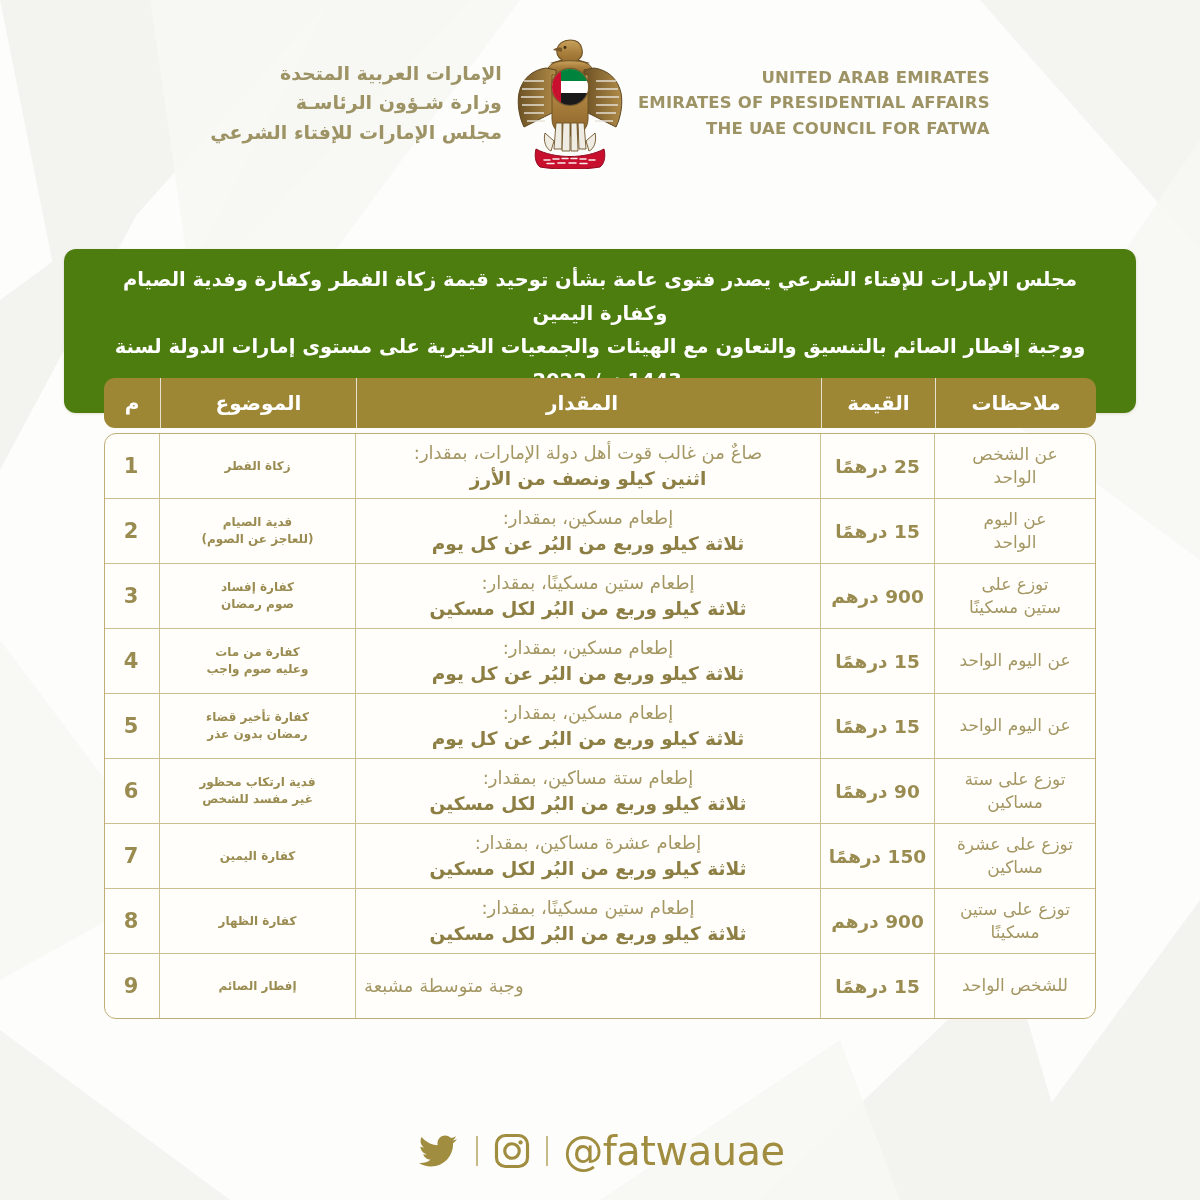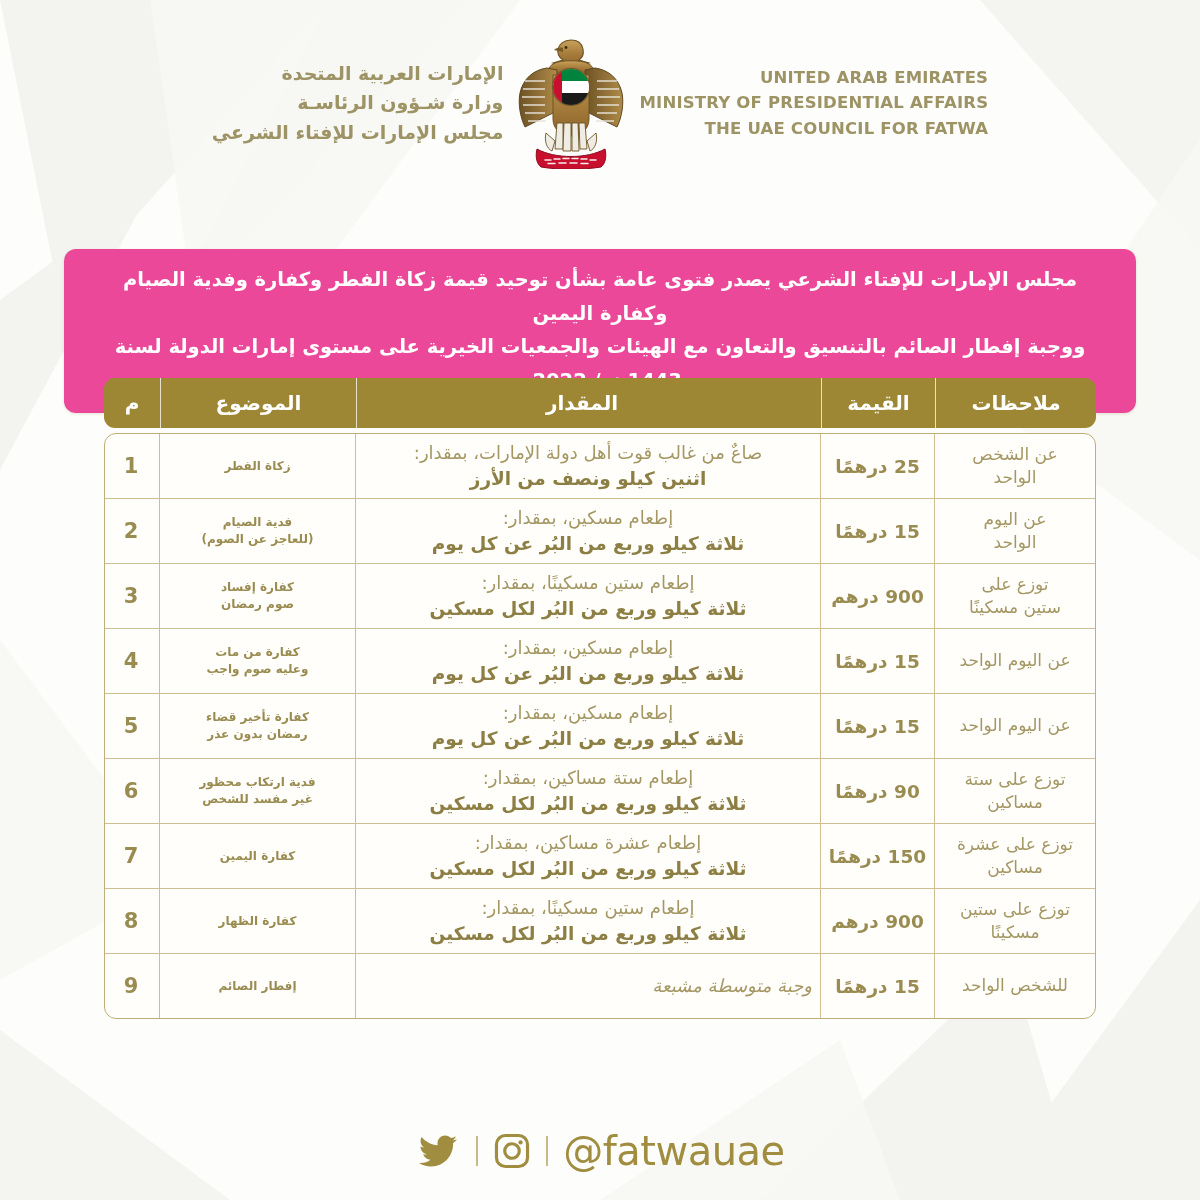--- a/index.html
+++ b/index.html
@@ -71,21 +71,21 @@
     position: relative;
   }
 
   
   .banner {
     position: absolute;
     top: 249px;
     left: 64px;
     width: 1072px;
     box-sizing: border-box;
-    background: #ec4899;
+    background: #4d7c0f;
     border-radius: 12px;
     padding: 14px 30px 16px;
     color: #ffffff;
     text-align: center;
     direction: rtl;
     font-weight: bold;
     font-size: 19.5px;
     line-height: 1.72;
     box-shadow: 0 1px 3px rgba(120, 100, 40, 0.18);
   }
@@ -181,21 +181,21 @@
     color: #9a8c51;
     white-space: nowrap;
   }
   .notes-text {
     font-size: 17px;
     line-height: 1.38;
     color: #a49763;
   }
   
   .col-amount { align-items: flex-end; padding-right: 14px; }
-  .col-amount.single { align-items: flex-start; padding-right: 8px; font-style: italic; }
+  .col-amount.single { align-items: flex-end; padding-right: 8px; }
 
   
   .footer {
     position: absolute;
     top: 1128px;
     left: 0;
     width: 1200px;
     display: flex;
     align-items: center;
     justify-content: center;
@@ -236,21 +236,21 @@
     <polygon points="600,1200 840,1040 900,1200"></polygon>
   </g>
 </svg>
 
 <div id="page">
 
   <div class="masthead">
 
     <div class="masthead-en">
       <div>UNITED ARAB EMIRATES</div>
-      <div>MINISTRY OF PRESIDENTIAL AFFAIRS</div>
+      <div>EMIRATES OF PRESIDENTIAL AFFAIRS</div>
       <div>THE UAE COUNCIL FOR FATWA</div>
     </div>
 
     <svg class="emblem" viewBox="0 0 108 132" aria-hidden="true">
       <defs>
         <linearGradient id="goldgrad" x1="0" y1="0" x2="0" y2="1">
           <stop offset="0%" stop-color="#c8a25c"></stop>
           <stop offset="45%" stop-color="#a97f3d"></stop>
           <stop offset="100%" stop-color="#8a6227"></stop>
         </linearGradient>

